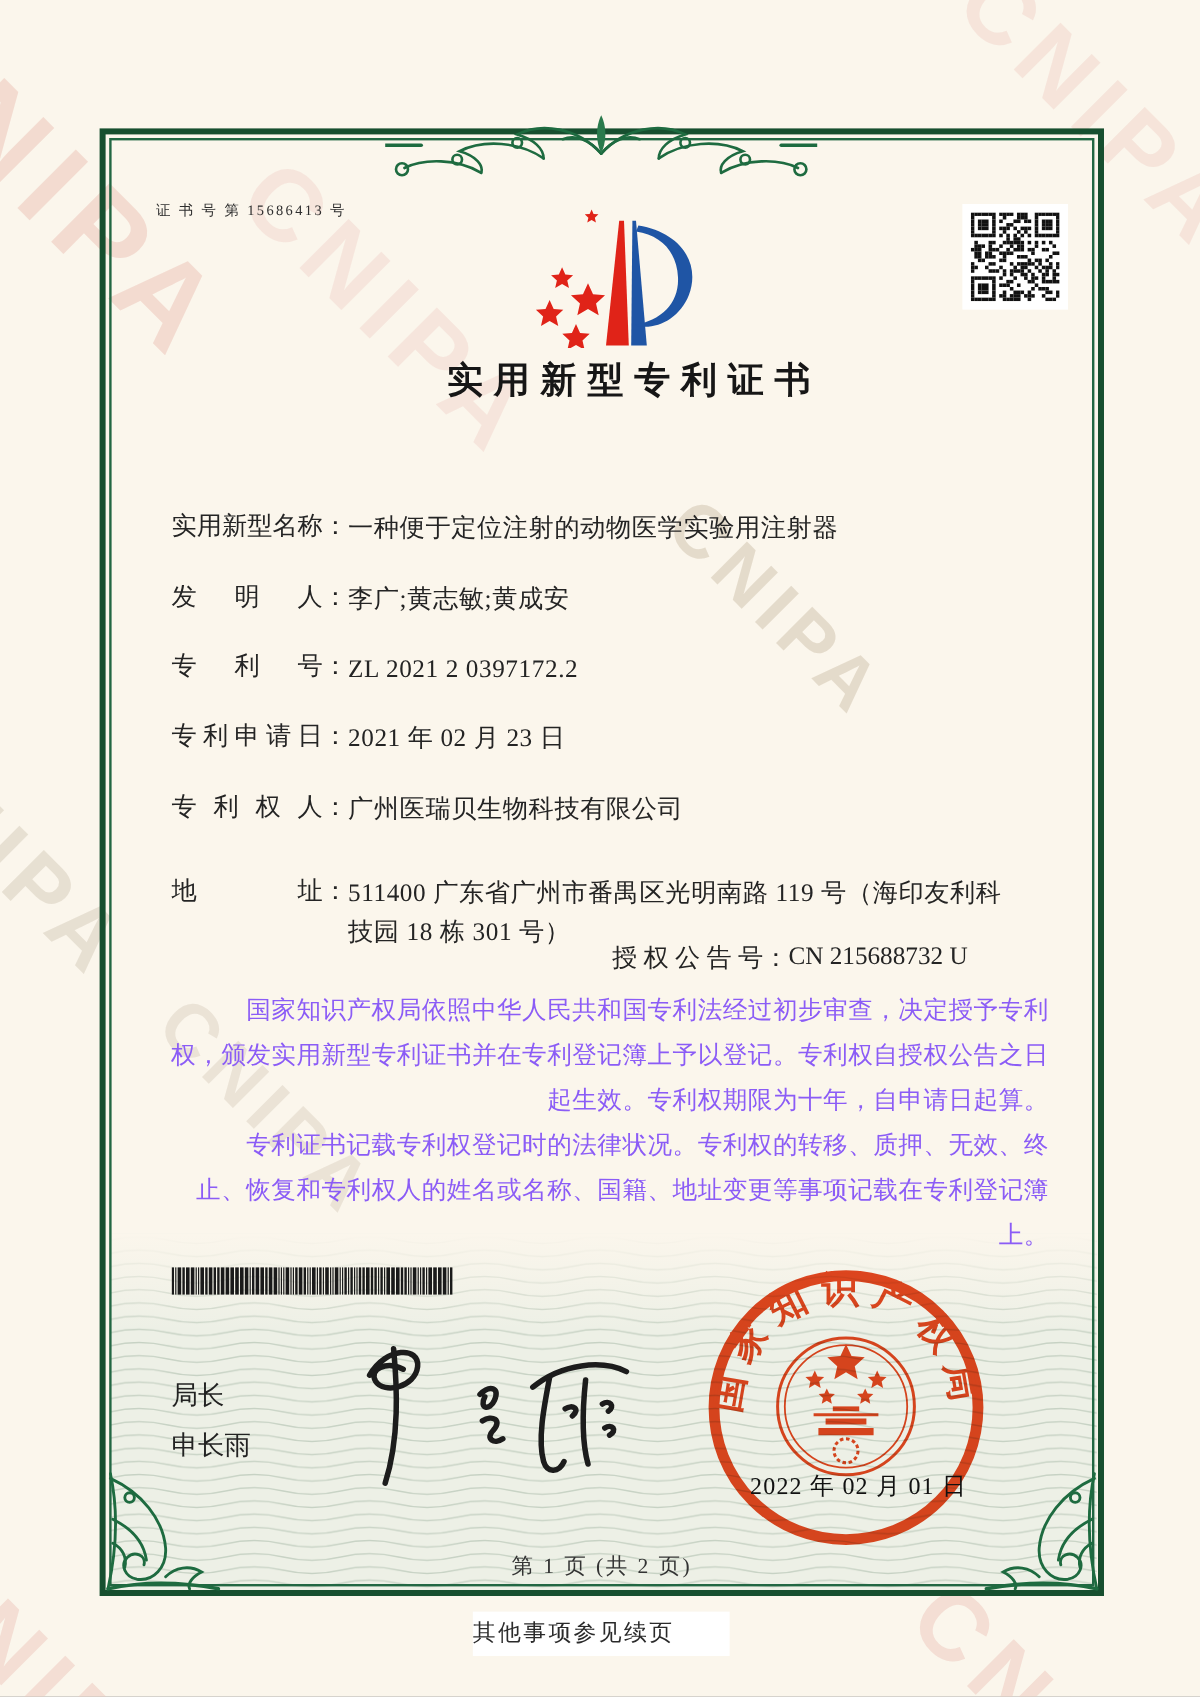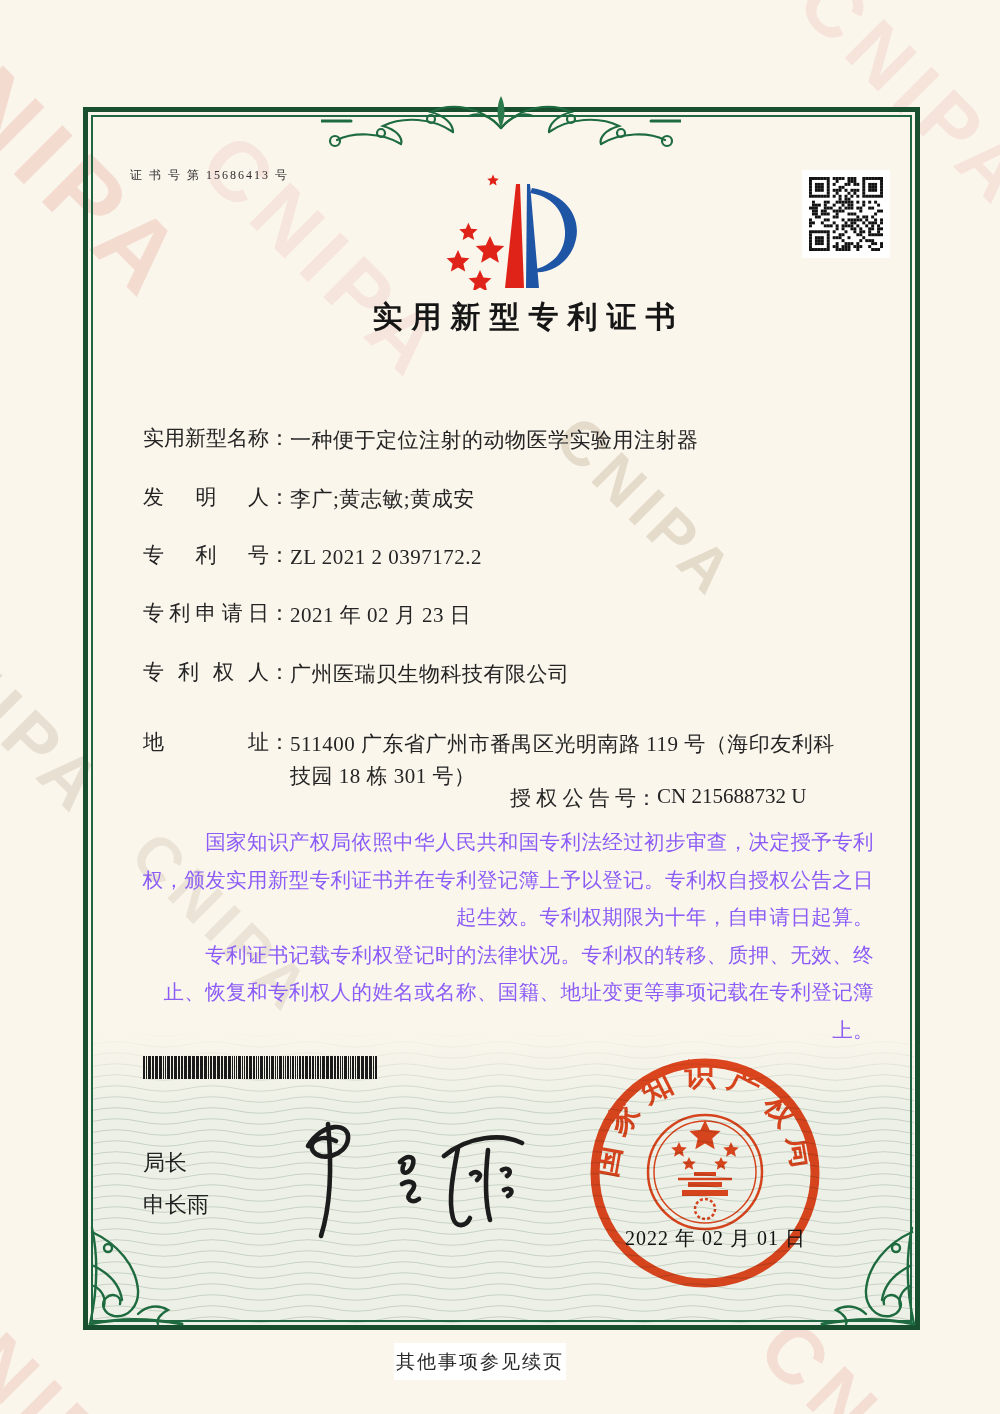--- a/index.html
+++ b/index.html
@@ -42,22 +42,22 @@
   .flabel{display:inline-block; width:126px; text-align:justify; text-align-last:justify; vertical-align:top;}
   .fcolon{vertical-align:top;}
   .fvalue{display:inline-block; width:600px; vertical-align:top; letter-spacing:.5px; line-height:32px;}
   .fvalue.addr{width:556px;}
   .grp2{position:absolute; left:367px; top:0; white-space:nowrap;}
   .bodytext{left:128px; top:824px; width:746px; font-size:20.5px; line-height:37.5px;
     letter-spacing:.4px; color:#8b5cf6;text-align:right;}
   .bodytext p{margin:0; text-indent:2em;}
   .sigline{left:143px; font-size:22px; font-family:"Liberation Sans","DejaVu Sans",sans-serif; color:#222;}
   .pageinfo{left:83px; top:1293px; width:837px; text-align:center; font-size:18px; letter-spacing:2px; color:#333;}
-  .noteband{left:394px; top:1343px; width:172px; height:37px; background:#ffffff;
-    text-align:center; line-height:37px; font-size:19px; letter-spacing:2px; color:#2a2a2a; z-index:3;}
+  .noteband{left:394px; top:1343px; width:214px; height:37px; background:#ffffff;
+    line-height:37px; font-size:19px; letter-spacing:2px; color:#2a2a2a; z-index:3;}
   .sealwrap{left:586px; top:1054px; width:238px; height:238px; z-index:5; mix-blend-mode:multiply;}
   .sealdate{left:625px; top:1225px; width:185px; font-size:20px; letter-spacing:1px;
     color:#111; z-index:6; white-space:nowrap;}
   .ornament{z-index:4; pointer-events:none;}
   .sig{z-index:4;}
 </style>
 </head>
 <body>
 
 <div id="page">
@@ -606,15 +606,16 @@
         <path d="M96 136 L142 136 L142 142 L96 142 Z" stroke="none"></path>
         <path d="M102 128 L136 128 L136 133 L102 133 Z" stroke="none"></path>
         <path d="M92 125 L146 125" stroke-width="2.5" fill="none"></path>
         <path d="M108 118 L130 118 L130 122 L108 122 Z" stroke="none"></path>
         <circle cx="119" cy="155" r="10" fill="none" stroke-width="2.5" stroke-dasharray="3 2.2"></circle>
       </g>
     </g>
   </svg>
   <div class="abs sealdate">2022 年 02 月 01 日</div>
 
+  <div class="content pageinfo">第 1 页 (共 2 页)</div>
   <div class="abs noteband">其他事项参见续页</div>
 
 </div>
 
 </body></html>

